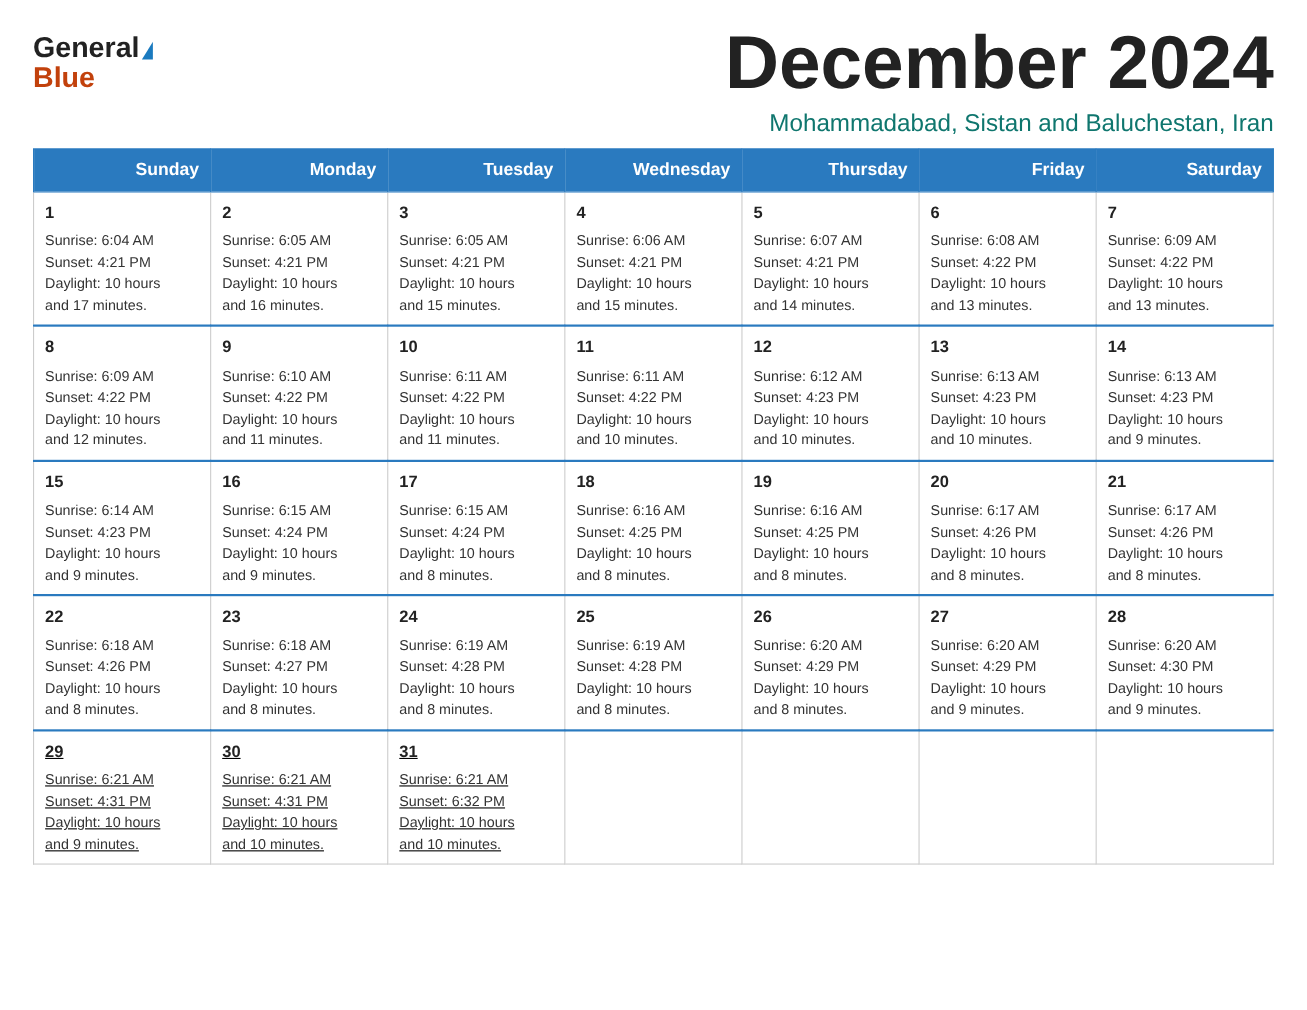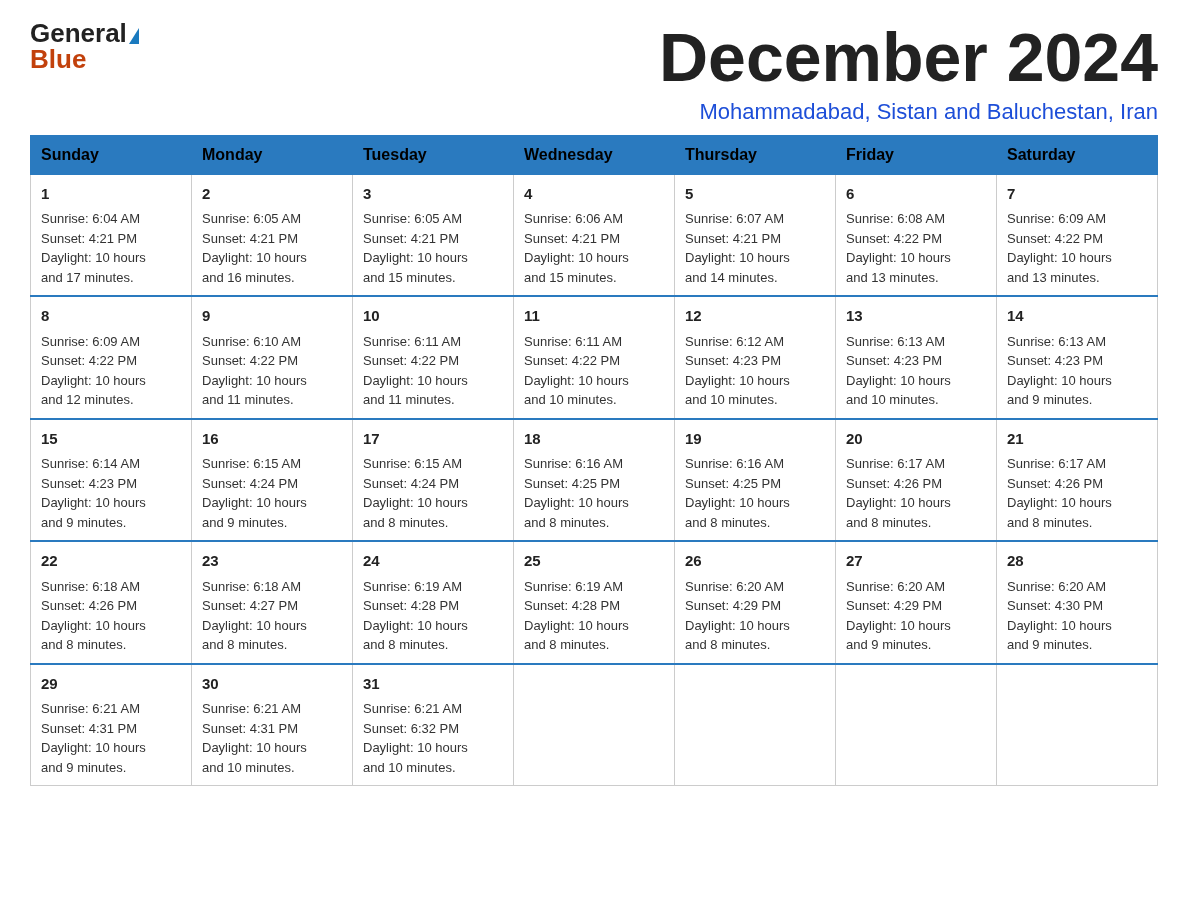--- a/index.html
+++ b/index.html
@@ -13,20 +13,21 @@
     .header-area {
       display: flex;
       justify-content: space-between;
       align-items: flex-start;
       margin-bottom: 10px;
     }
     .logo {
       display: flex;
       flex-direction: column;
       align-items: flex-start;
+      margin-top: 10px;
     }
     .logo-general {
       font-size: 26px;
       font-weight: bold;
       color: #222;
       line-height: 1;
     }
     .logo-blue {
       font-size: 26px;
       font-weight: bold;
@@ -49,35 +50,35 @@
       text-align: right;
     }
     .calendar-title {
       font-size: 68px;
       font-weight: bold;
       color: #222;
       line-height: 1.1;
     }
     .calendar-subtitle {
       font-size: 22px;
-      color: #1d4ed8;
+      color: #0f766e;
       margin-top: 4px;
     }
     table {
       width: 100%;
       border-collapse: collapse;
       margin-top: 10px;
     }
     thead tr th {
       background-color: #2a7abf;
-      color: #000000;
+      color: #ffffff;
       font-size: 16px;
       font-weight: bold;
       padding: 10px 10px;
-      text-align: left;
+      text-align: right;
       border: 1px solid #2a7abf;
     }
     tbody tr td {
       vertical-align: top;
       padding: 8px 10px;
       font-size: 13px;
       color: #333;
       border: 1px solid #ccc;
       width: 14.28%;
       line-height: 1.5;
@@ -90,20 +91,21 @@
       color: #222;
     }
     tbody tr td.empty {
       background: #fff;
     }
     tbody tr {
       border-bottom: 2px solid #2a7abf;
     }
     tbody tr:last-child {
       border-bottom: none;
+      text-decoration: underline;
     }
   </style>
 </head>
 <body>
 
 <div class="header-area">
   <div class="logo">
     <div>
       <span class="logo-general">General</span><span class="logo-triangle"></span>
     </div>

